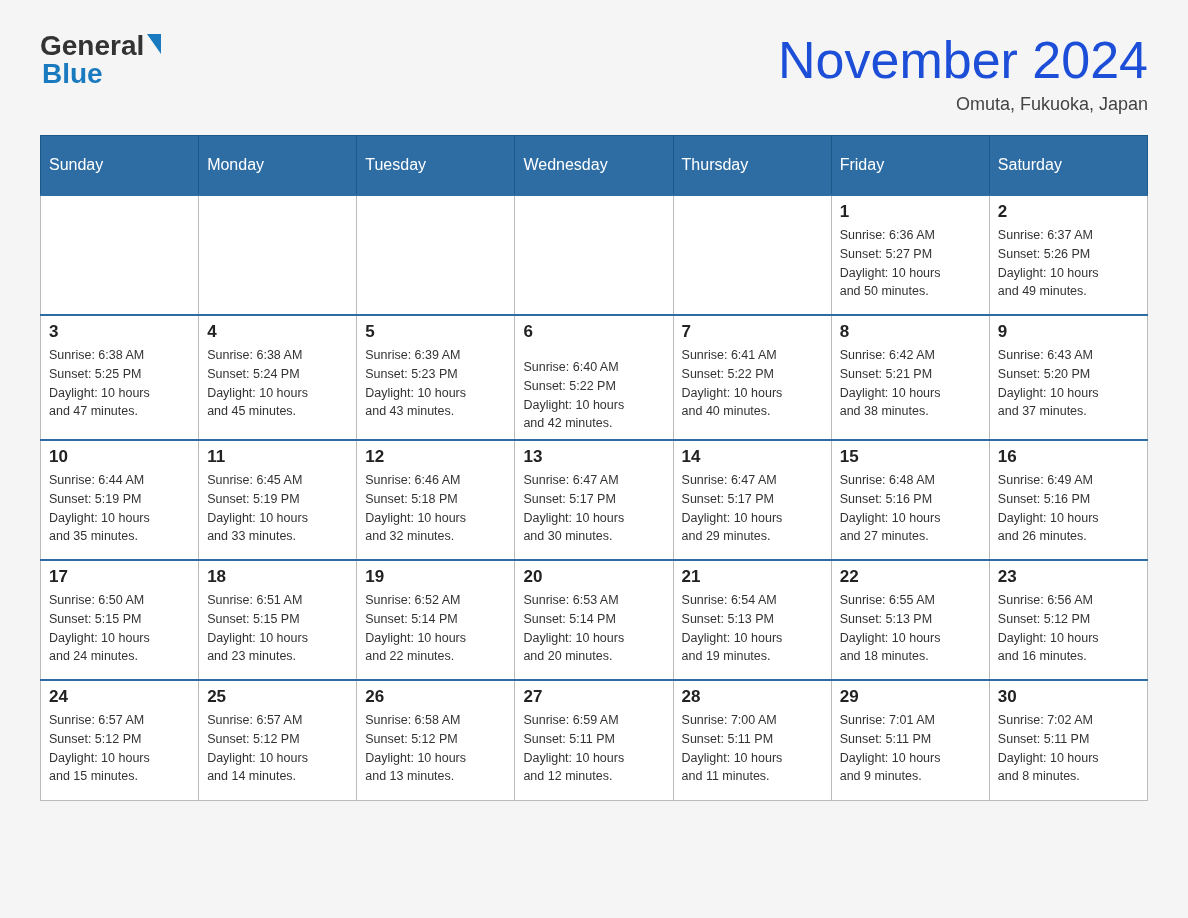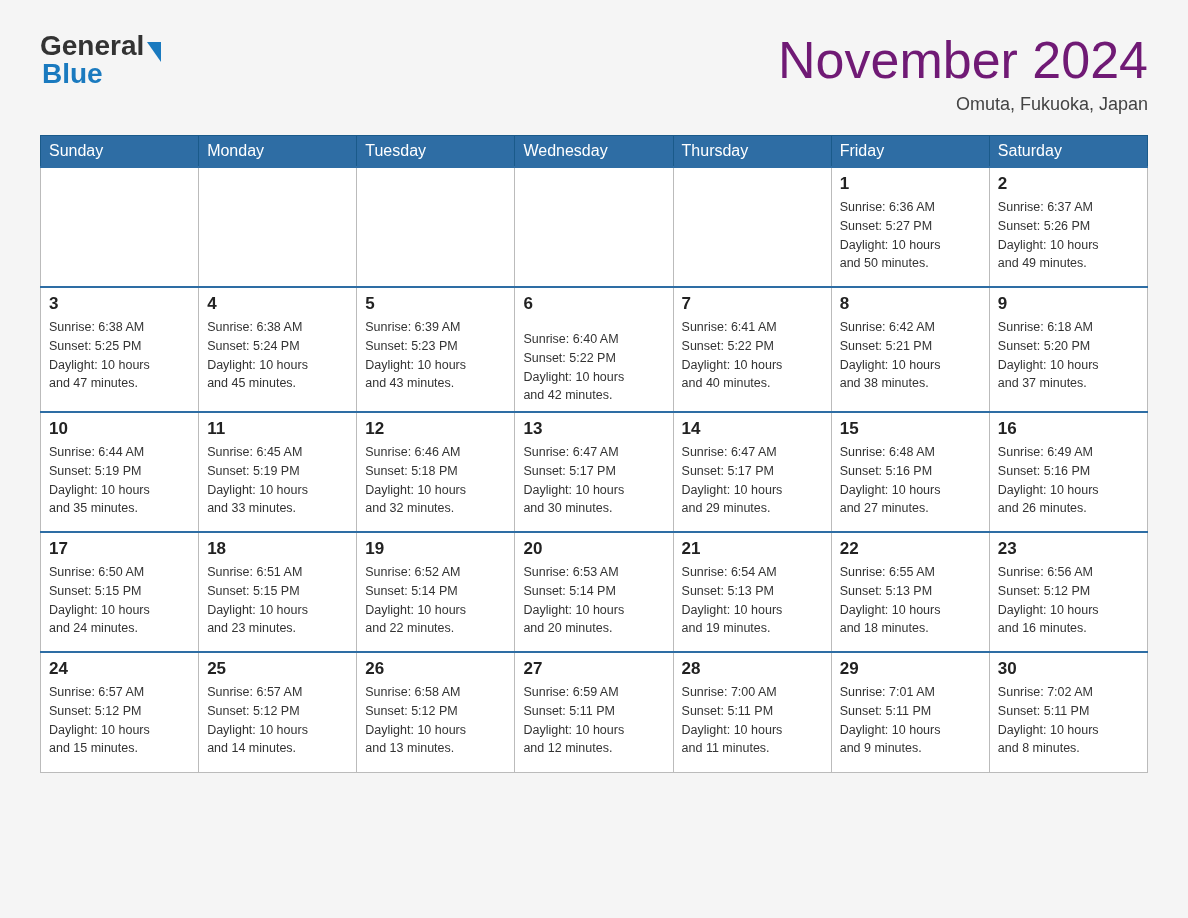--- a/index.html
+++ b/index.html
@@ -16,21 +16,21 @@
       align-items: flex-start;
       margin-bottom: 20px;
     }
     .logo {
       display: flex;
       flex-direction: column;
       align-items: flex-start;
     }
     .logo-top {
       display: flex;
-      align-items: flex-end;
+      align-items: flex-start;
     }
     .logo-general {
       font-size: 28px;
       font-weight: bold;
       color: #333;
     }
     .logo-arrow {
       width: 0;
       height: 0;
       border-left: 14px solid transparent;
@@ -45,36 +45,36 @@
       color: #1a7abf;
       margin-top: -4px;
       margin-left: 2px;
     }
     .title-area {
       text-align: right;
     }
     .month-title {
       font-size: 52px;
       font-weight: normal;
-      color: #701a75;
+      color: #1d4ed8;
     }
     .location {
       font-size: 18px;
       color: #444;
       margin-top: 4px;
     }
     .calendar {
       width: 100%;
       border-collapse: collapse;
       border: 1px solid #999;
     }
     .calendar th {
       background-color: #2e6da4;
       color: white;
-      padding: 6px 8px;
+      padding: 20px 8px;
       font-size: 16px;
       font-weight: normal;
       text-align: left;
       border: 1px solid #1a5a8a;
     }
     .calendar td {
       vertical-align: top;
       padding: 6px 8px;
       border: 1px solid #bbb;
       background: white;
@@ -191,21 +191,21 @@
         </td>
         <td>
           <div class="day-number">8</div>
           <div class="day-info" style="white-space: pre-line;">Sunrise: 6:42 AM
 Sunset: 5:21 PM
 Daylight: 10 hours
 and 38 minutes.</div>
         </td>
         <td>
           <div class="day-number">9</div>
-          <div class="day-info" style="white-space: pre-line;">Sunrise: 6:18 AM
+          <div class="day-info" style="white-space: pre-line;">Sunrise: 6:43 AM
 Sunset: 5:20 PM
 Daylight: 10 hours
 and 37 minutes.</div>
         </td>
       </tr>
       <tr class="row-separator">
         <td>
           <div class="day-number">10</div>
           <div class="day-info" style="white-space: pre-line;">Sunrise: 6:44 AM
 Sunset: 5:19 PM

